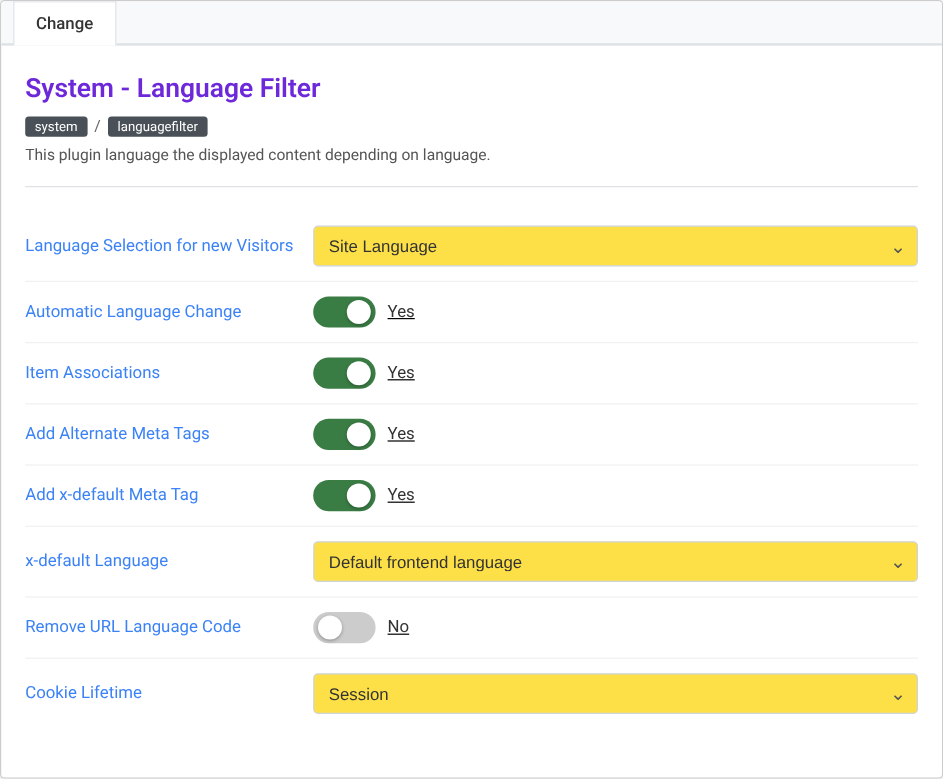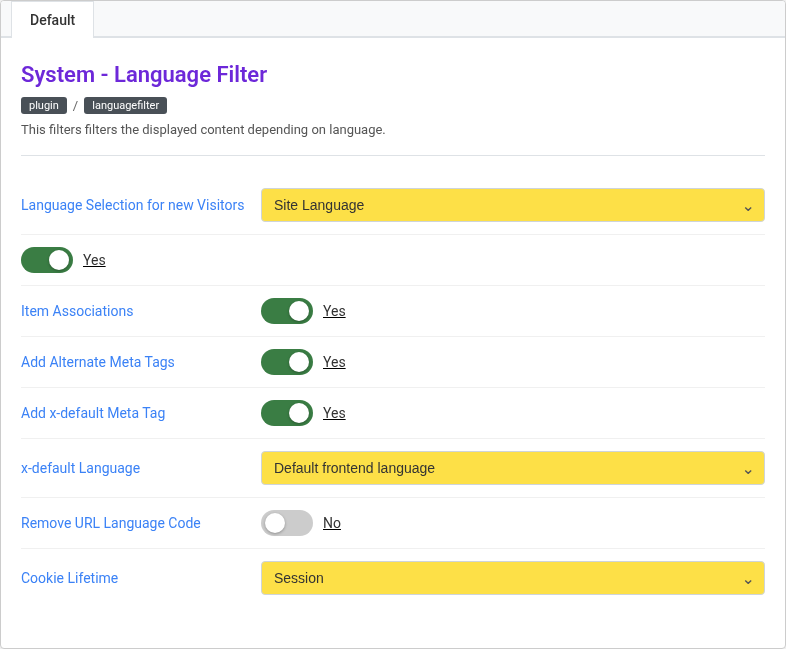--- a/index.html
+++ b/index.html
@@ -171,46 +171,47 @@
     .toggle-label {
       font-size: 14px;
       color: #333;
     }
   </style>
 </head>
 <body>
 
 <div class="window">
   <div class="tab-bar">
-    <div class="tab active">Default</div>
+    <div class="tab active">Change</div>
   </div>
   <div class="content">
     <div class="page-title">System - Language Filter</div>
     <div class="badges">
-      <span class="badge">plugin</span>
+      <span class="badge">system</span>
       <span class="slash">/</span>
       <span class="badge">languagefilter</span>
     </div>
-    <div class="description">This filters filters the displayed content depending on language.</div>
+    <div class="description">This plugin language the displayed content depending on language.</div>
     <hr class="divider">
 
     <div class="form-row">
       <div class="form-label">Language Selection for new Visitors</div>
       <div class="form-control">
         <div class="select-wrapper">
           <select class="select-box">
             <option>Site Language</option>
             <option>Browser Language</option>
           </select>
           <span class="select-chevron">⌄</span>
         </div>
       </div>
     </div>
 
     <div class="form-row">
+      <div class="form-label">Automatic Language Change</div>
       <div class="form-control">
         <div class="toggle-row">
           <label class="toggle">
             <input type="checkbox" checked="" style="">
             <div class="toggle-track on">
               <div class="toggle-thumb on"></div>
             </div>
           </label>
           <span class="toggle-label">Yes</span>
         </div>

